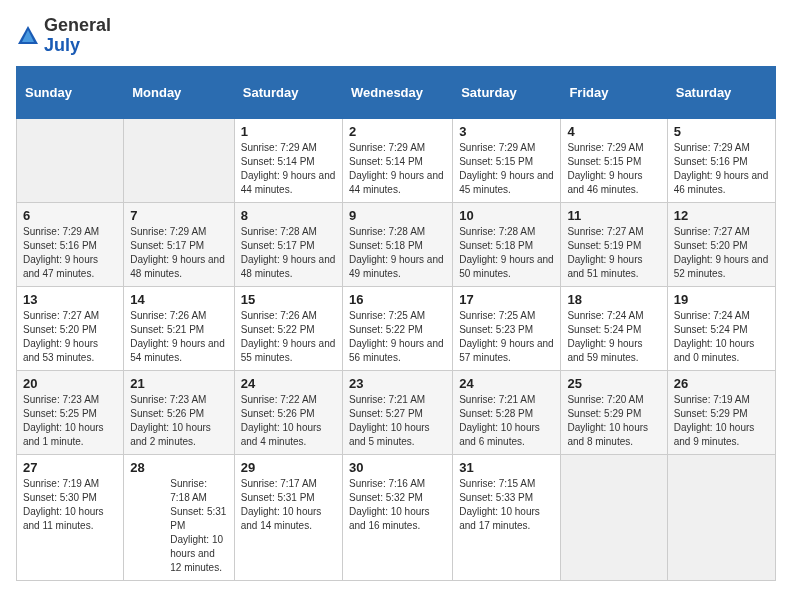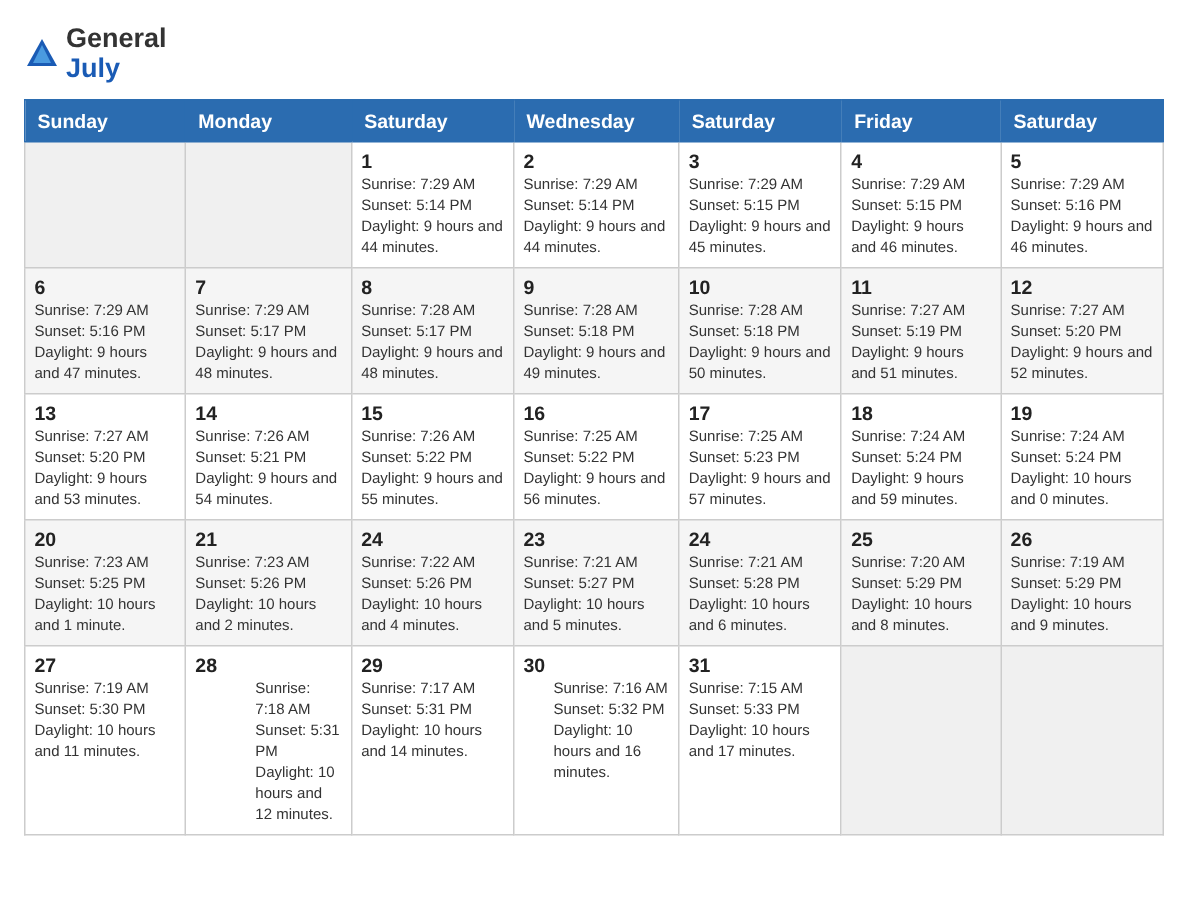--- a/index.html
+++ b/index.html
@@ -44,21 +44,21 @@
     }
     .calendar {
       width: 100%;
       border-collapse: collapse;
       border: 1px solid #ccc;
     }
     .calendar th {
       background-color: #2b6cb0;
       color: #fff;
       text-align: left;
-      padding: 6px 8px;
+      padding: 18px 8px;
       font-size: 13px;
       border: 1px solid #2b6cb0;
     }
     .calendar td {
       border: 1px solid #ccc;
       vertical-align: top;
       padding: 5px 6px;
       width: 113px;
       min-height: 80px;
       background: #fff;
@@ -293,21 +293,21 @@
 Daylight: 10 hours and 12 minutes.</div>
         </td>
         <td>
           <div class="day-number">29</div>
           <div class="day-info" style="white-space: pre-line;">Sunrise: 7:17 AM
 Sunset: 5:31 PM
 Daylight: 10 hours and 14 minutes.</div>
         </td>
         <td>
           <div class="day-number">30</div>
-          <div class="day-info" style="white-space: pre-line; margin-left: 20px;">Sunrise: 7:16 AM
+          <div class="day-info" style="white-space: pre-line;">Sunrise: 7:16 AM
 Sunset: 5:32 PM
 Daylight: 10 hours and 16 minutes.</div>
         </td>
         <td>
           <div class="day-number">31</div>
           <div class="day-info" style="white-space: pre-line;">Sunrise: 7:15 AM
 Sunset: 5:33 PM
 Daylight: 10 hours and 17 minutes.</div>
         </td>
         <td class="empty-cell"></td>

